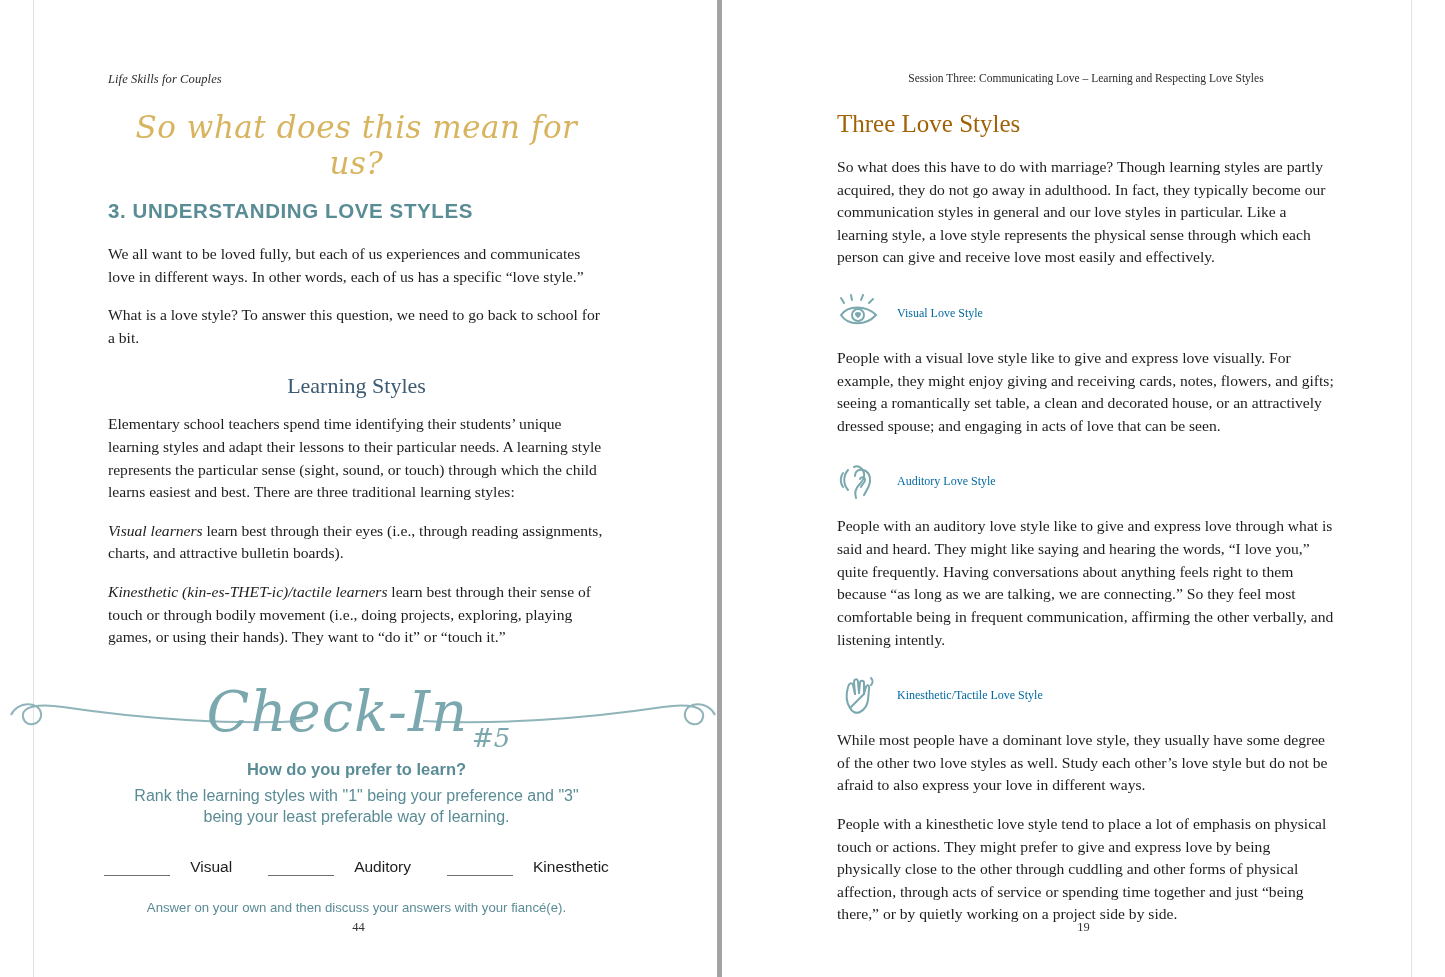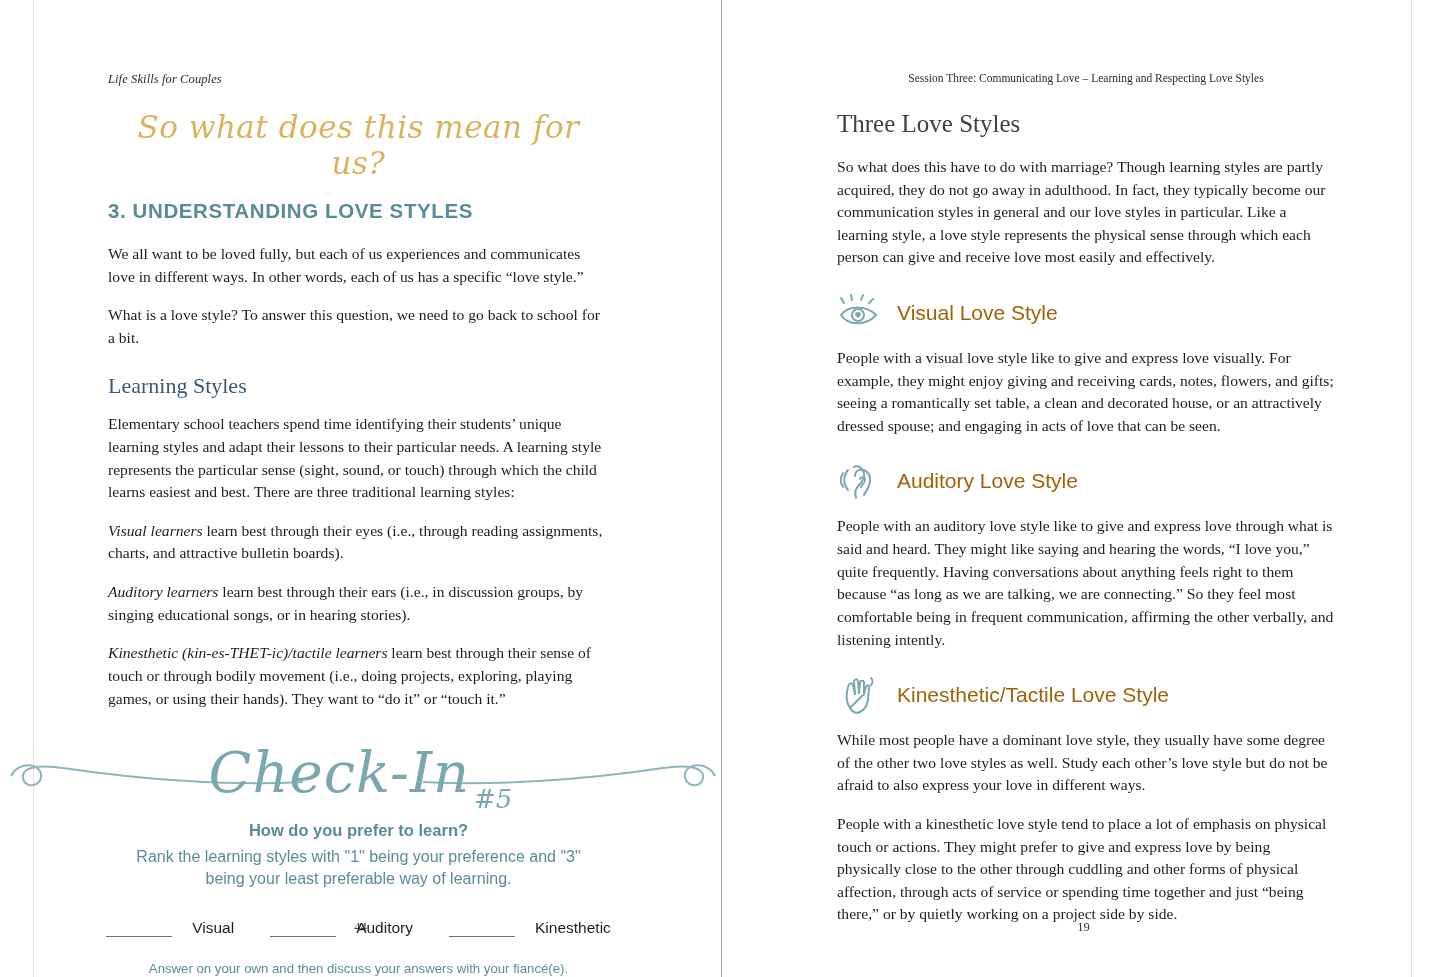--- a/index.html
+++ b/index.html
@@ -37,21 +37,21 @@
     background: #e2e2e2;
   }
   .page {
     position: relative;
     box-sizing: border-box;
     height: 977px;
   }
   .page-left {
     width: 722px;
     padding: 60px 112px 0 108px;
-    border-right: 1px solid #a3a3a3;
+    border-right: 5px solid #a3a3a3;
   }
   .page-right {
     width: 723px;
     padding: 60px 110px 0 115px;
   }
 
   .running-head {
     font-size: 12.5px;
     font-style: italic;
     color: #2b2b2b;
@@ -93,20 +93,21 @@
     margin: 0 0 16px 0;
     text-align: left;
     color: #1d1d1d;
   }
   .sub-head {
     font-family: "Liberation Serif", serif;
     font-size: 22px;
     color: #3c5a72;
     margin: 24px 0 14px 0;
     font-weight: normal;
+    text-align: center;
   }
   .lead-italic { font-style: italic; }
 
   
   .checkin-wrap {
     position: relative;
     margin-top: 30px;
     text-align: center;
   }
   .swirl {
@@ -187,42 +188,42 @@
     right: 0;
     text-align: center;
     font-size: 12.5px;
     color: #333;
   }
 
   
   .page-head {
     font-family: "Liberation Serif", serif;
     font-size: 25px;
-    color: #404040;
+    color: #a16207;
     margin: 26px 0 18px 0;
     font-weight: normal;
   }
   .style-head {
     display: flex;
     align-items: center;
     gap: 14px;
     margin: 22px 0 12px 0;
   }
   .style-head .icon {
     width: 46px;
     height: 44px;
     flex: 0 0 46px;
     display: flex;
     align-items: center;
     justify-content: center;
   }
   .style-head .label {
-    font-family: Liberation Sans, sans-serif;
-    font-size: 21px;
-    color: #a16207;
+    font-family: Liberation Serif, serif;
+    font-size: 12px;
+    color: #0369a1;
   }
 </style>
 </head>
 <body>
 
 <div class="spread">
 
   <div class="page page-left">
     <div class="running-head">Life Skills for Couples</div>
 
@@ -232,21 +233,20 @@
 
     <p class="body">We all want to be loved fully, but each of us experiences and communicates love in different ways. In other words, each of us has a specific “love style.”</p>
     <p class="body">What is a love style? To answer this question, we need to go back to school for a bit.</p>
 
     <div class="sub-head">Learning Styles</div>
 
     <p class="body">Elementary school teachers spend time identifying their students’ unique learning styles and adapt their lessons to their particular needs. A learning style represents the particular sense (sight, sound, or touch) through which the child learns easiest and best. There are three traditional learning styles:</p>
 
     <p class="body"><span class="lead-italic">Visual learners</span><span> learn best through their eyes (i.e., through reading assignments, charts, and attractive bulletin boards).</span></p>
 
-    <p class="body"><span class="lead-italic">Auditory learners</span><span> learn best through their ears (i.e., in discussion groups, by singing educational songs, or in hearing stories).</span></p>
 
     <p class="body"><span class="lead-italic">Kinesthetic (kin-es-THET-ic)/tactile learners</span><span> learn best through their sense of touch or through bodily movement (i.e., doing projects, exploring, playing games, or using their hands). They want to “do it” or “touch it.”</span></p>
 
     <div class="checkin-wrap">
       <svg class="swirl" viewBox="0 0 720 60" preserveAspectRatio="none">
         <path d="M8,30 C14,16 36,16 38,28 C40,40 22,44 20,32 C18,22 34,18 60,22 C140,34 230,40 300,36" fill="none" stroke="#8fb4b9" stroke-width="2"></path>
         <path d="M420,36 C490,40 580,34 660,22 C686,18 702,22 700,32 C698,44 680,40 682,28 C684,16 706,16 712,30" fill="none" stroke="#8fb4b9" stroke-width="2"></path>
       </svg>
       <div>
         <span class="checkin-word">Check-In</span><span class="checkin-num">#5</span>

